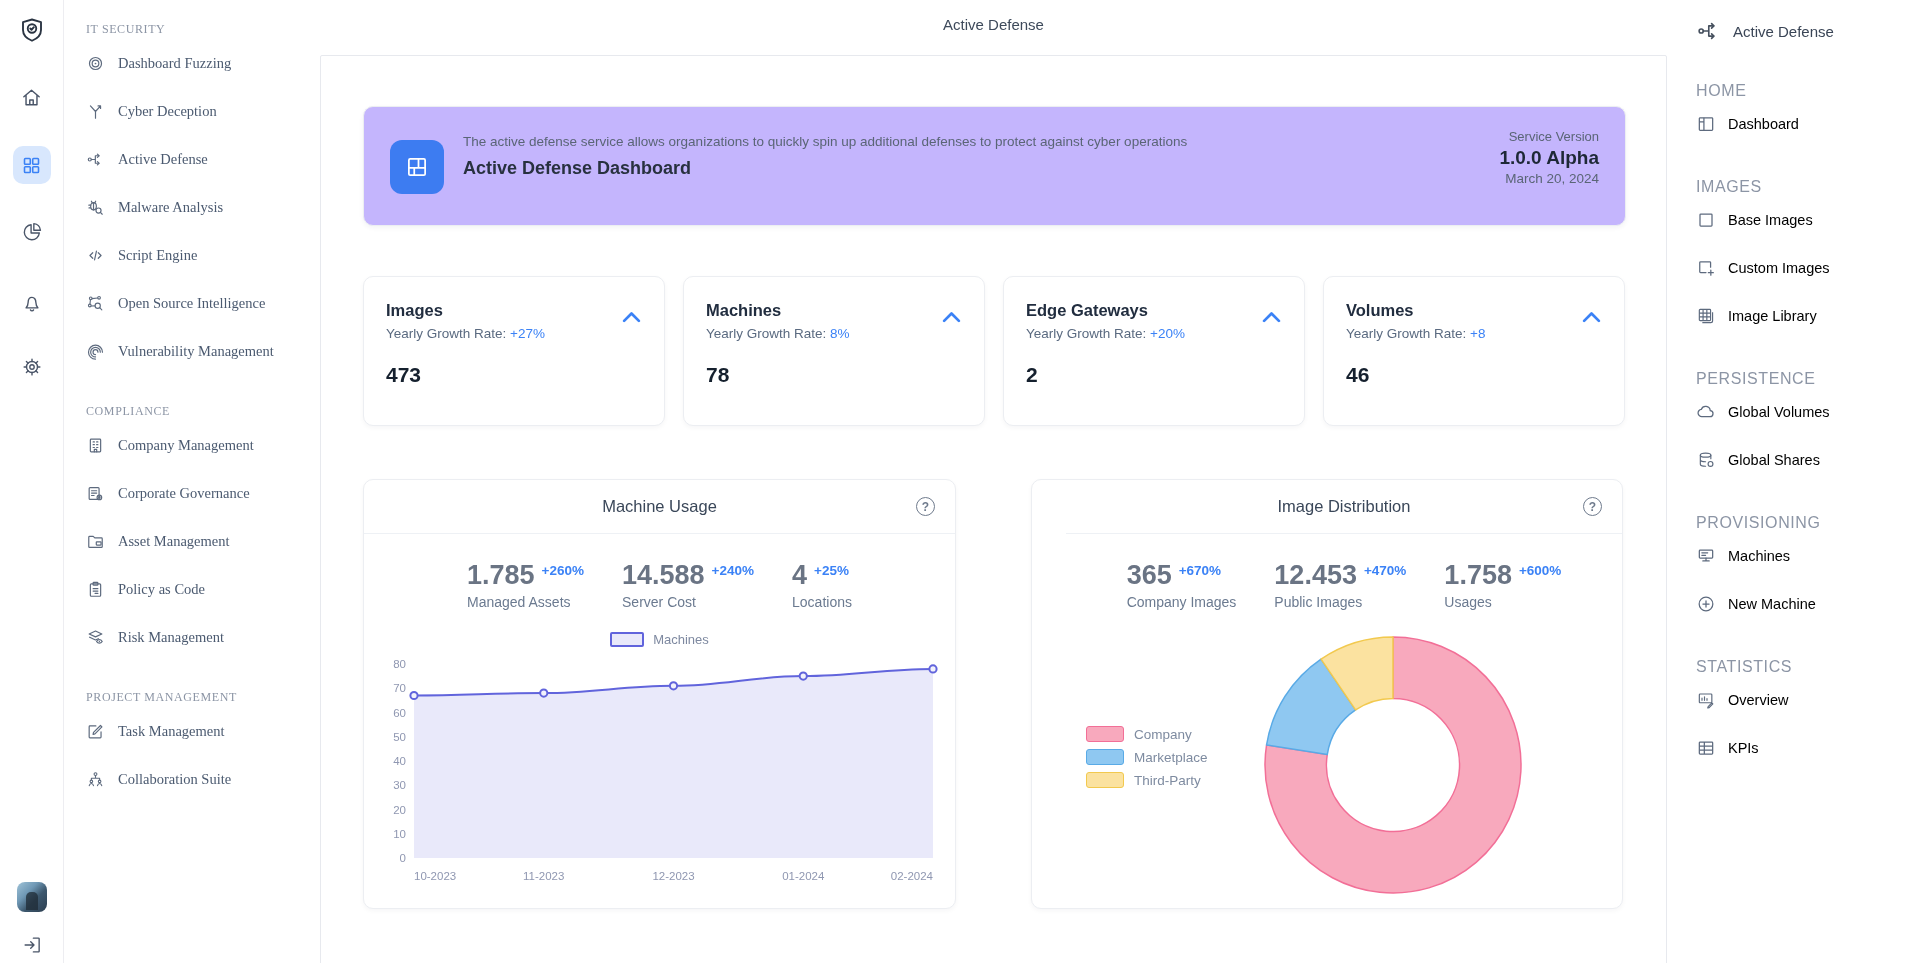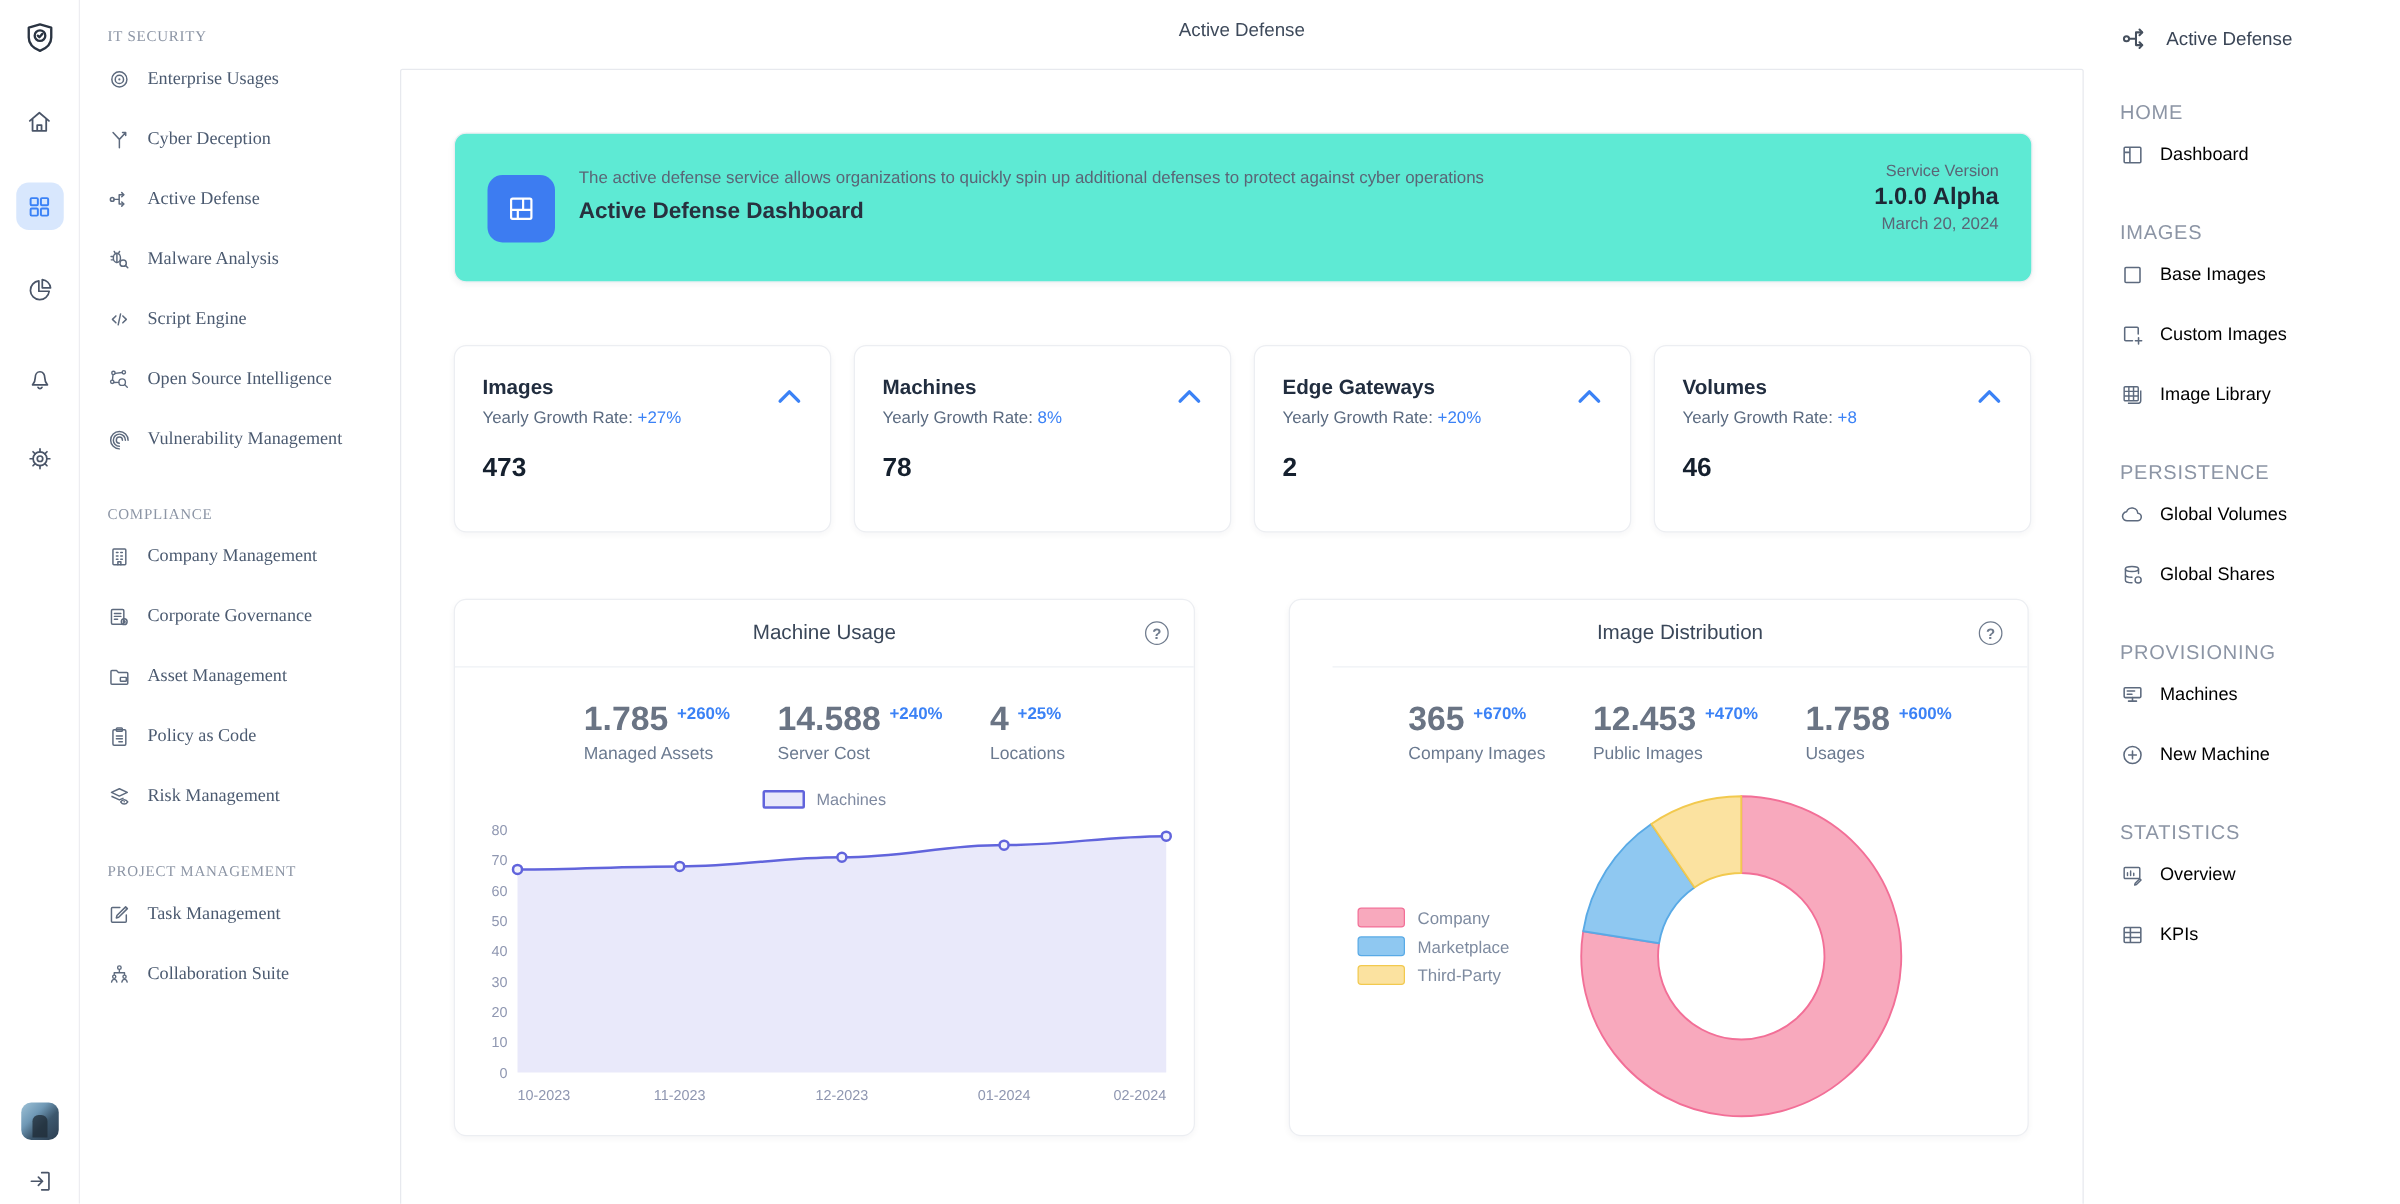--- a/index.html
+++ b/index.html
@@ -21,21 +21,21 @@
   .sidebar-left { position:absolute; left:64px; top:5px; width:256px; padding:14px 0 0 22px;font-family:Liberation Serif, serif; }
   .sec-title { font-size:12px; letter-spacing:.6px; color:#8c95a5; height:20px; line-height:20px; margin-top:26px; font-weight:400; }
   .sec-title:first-child { margin-top:0; }
   .side-item { height:48px; display:flex; align-items:center; gap:13px; font-size:14.5px; color:#4b5a70; cursor:pointer; }
   .side-item svg { width:19px; height:19px; color:#5d6a7e; flex:none; }
 
   
   .main-title { position:absolute; left:320px; top:0; width:1347px; height:49px; line-height:49px; text-align:center; font-size:15px; color:#3e4a5b; }
   .panel { position:absolute; left:320px; top:55px; width:1347px; height:930px; background:#fff; border:1px solid #e7e9ee; border-radius:2px; }
 
-  .overview-card { position:absolute; left:42px; top:50px; width:1263px; height:120px; background:#5eead4; border:1px solid #eceef2; border-radius:10px; box-shadow:0 2px 5px rgba(20,30,50,.05); }
+  .overview-card { position:absolute; left:42px; top:50px; width:1263px; height:120px; background:#c4b5fd; border:1px solid #eceef2; border-radius:10px; box-shadow:0 2px 5px rgba(20,30,50,.05); }
   .ov-icon { position:absolute; left:26px; top:33px; width:54px; height:54px; border-radius:12px; background:#3d7cf1; color:#fff; display:flex; align-items:center; justify-content:center; }
   .ov-desc  { position:absolute; left:99px; top:27px; font-size:13.5px; color:#5a6576; }
   .ov-title { position:absolute; left:99px; top:51px; font-size:18px; font-weight:700; color:#28313f; }
   .ov-right { position:absolute; right:26px; top:22px; text-align:right; }
   .ov-sv   { font-size:13px;  color:#5a6576; }
   .ov-ver  { font-size:19px;  font-weight:800; color:#1e2836; margin:3px 0 2px; }
   .ov-date { font-size:13.5px; color:#5a6576; }
 
   .stat-card { position:absolute; top:220px; width:302px; height:150px; background:#fff; border:1px solid #eceef2; border-radius:10px; box-shadow:0 2px 5px rgba(20,30,50,.04); padding:24px 22px; }
   .st-title  { font-size:16.5px; font-weight:700; color:#212d3f; }
@@ -125,21 +125,21 @@
 
 <nav class="sidebar-left">
   <div class="sec-title">IT SECURITY</div>
 
   <div class="side-item">
     <svg viewBox="0 0 24 24" fill="none" stroke="currentColor" stroke-width="1.5">
         <circle cx="12" cy="12" r="7.6"></circle>
         <circle cx="12" cy="12" r="4.2"></circle>
         <circle cx="12" cy="12" r="1.1" fill="currentColor" stroke="none"></circle>
       </svg>
-    <span>Enterprise Usages</span>
+    <span>Dashboard Fuzzing</span>
   </div>
   <div class="side-item">
     <svg viewBox="0 0 24 24" fill="none" stroke="currentColor" stroke-width="1.5" stroke-linecap="round" stroke-linejoin="round">
         <path d="M12 20.5V12M12 12L5.6 5M12 12l6.4-7M18.4 8.2V5h-3.2"></path>
       </svg>
     <span>Cyber Deception</span>
   </div>
   <div class="side-item">
     <svg viewBox="0 0 24 24" fill="none" stroke="currentColor" stroke-width="1.5" stroke-linecap="round" stroke-linejoin="round">
         <circle cx="4.8" cy="12" r="1.9"></circle>

